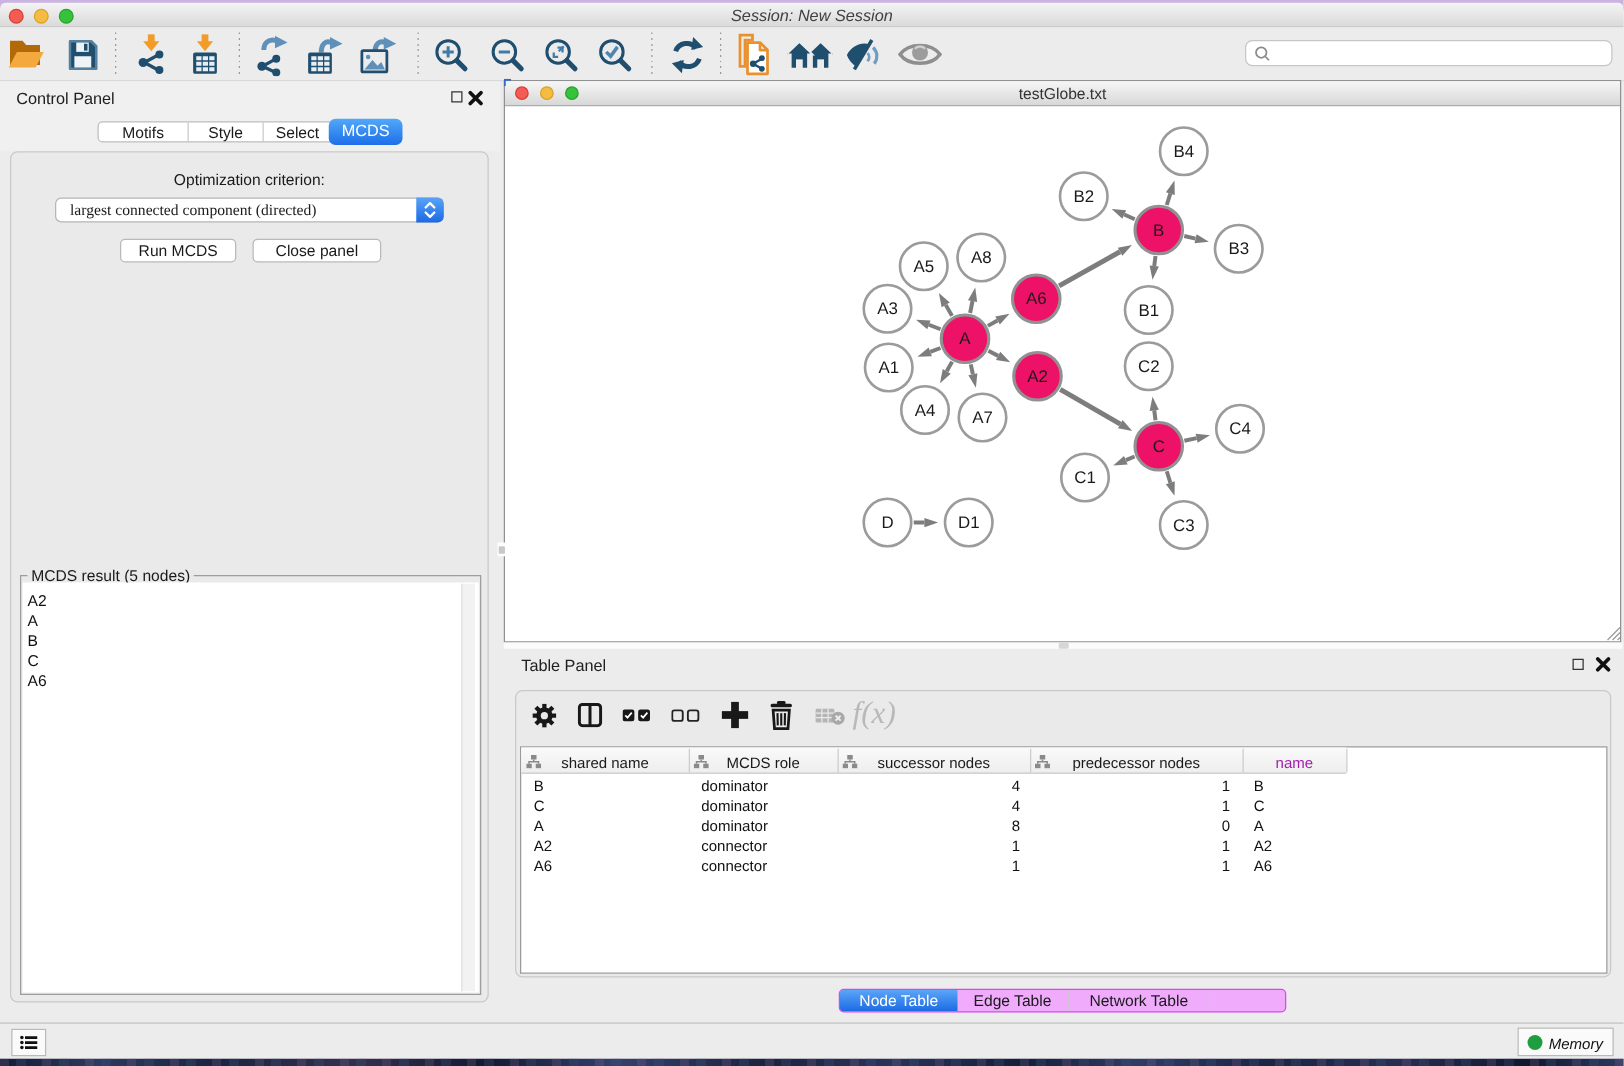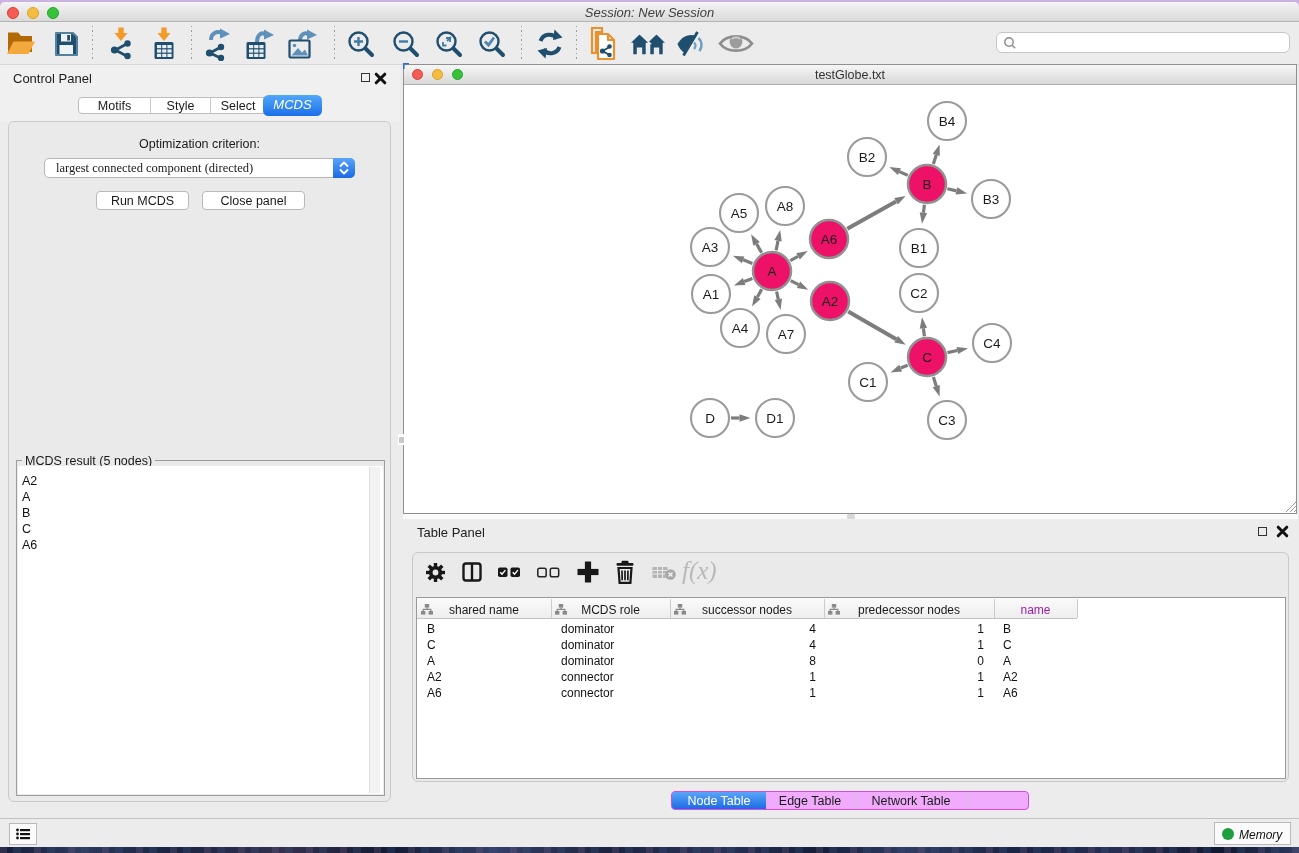--- a/index.html
+++ b/index.html
@@ -165,21 +165,21 @@
     <path d="M2.2 2.2 L10.8 10.8 M10.8 2.2 L2.2 10.8" stroke="#111" stroke-width="3" stroke-linecap="round"></path>
   </svg>
 
 <div class="abs" style="left:8px;top:121px;width:383px;height:681px;background:#eaeaea;border:1px solid #c9c9c9;border-radius:6px;"></div>
 
 <div class="abs" style="left:78px;top:97px;width:243px;height:17px;background:#fff;border:1px solid #bdbdbd;border-radius:4px;display:flex;">
  <div style="width:72px;border-right:1px solid #c9c9c9;text-align:center;font-size:12.5px;color:#1a1a1a;line-height:16px;">Motifs</div>
  <div style="width:60px;border-right:1px solid #c9c9c9;text-align:center;font-size:12.5px;color:#1a1a1a;line-height:16px;">Style</div>
  <div style="width:54px;text-align:center;font-size:12.5px;color:#1a1a1a;line-height:16px;">Select</div>
 </div>
-<div class="abs" style="left:263px;top:95px;width:59px;height:21px;border-radius:5.5px;background:linear-gradient(#52a8f9,#1c6fe8);text-align:center;font-size:13px;color:#fff;line-height:20px;font-style:italic;">MCDS</div>
+<div class="abs" style="left:263px;top:95px;width:59px;height:21px;border-radius:5.5px;background:linear-gradient(#52a8f9,#1c6fe8);text-align:center;font-size:13px;color:#fff;line-height:20px;">MCDS</div>
 
 <div class="abs" style="left:8px;top:137px;width:383px;text-align:center;font-size:12.5px;color:#1a1a1a;">Optimization criterion:</div>
 
 <div class="abs" style="left:44px;top:158px;width:311px;height:20px;background:#fff;border:1px solid #b5b5b5;border-radius:5px;"></div>
 <div class="abs" style="left:56px;top:161px;font-size:12.5px;color:#1a1a1a;font-family:Liberation Serif, serif;">largest connected component (directed)</div>
 <div class="abs" style="left:333px;top:158px;width:22px;height:20px;border-radius:0 5px 5px 0;background:linear-gradient(#59a4f8,#1b6ae3);"></div>
 <svg class="abs" style="left:337px;top:160px;" width="14" height="16" viewBox="0 0 14 16">
     <path d="M3.5 6 L7 2.5 L10.5 6" fill="none" stroke="#fff" stroke-width="1.8" stroke-linecap="round" stroke-linejoin="round"></path>
     <path d="M3.5 10 L7 13.5 L10.5 10" fill="none" stroke="#fff" stroke-width="1.8" stroke-linecap="round" stroke-linejoin="round"></path>
   </svg>

